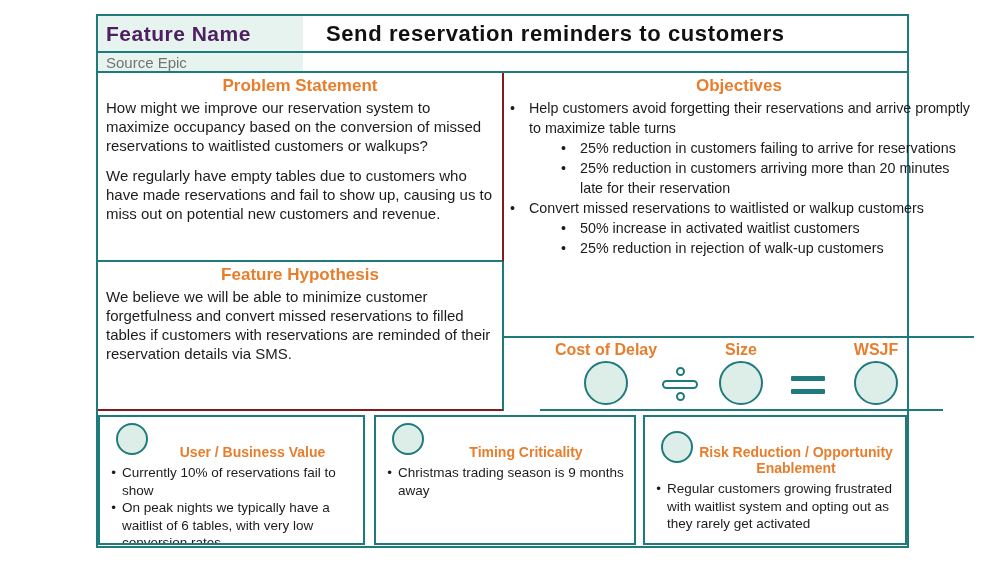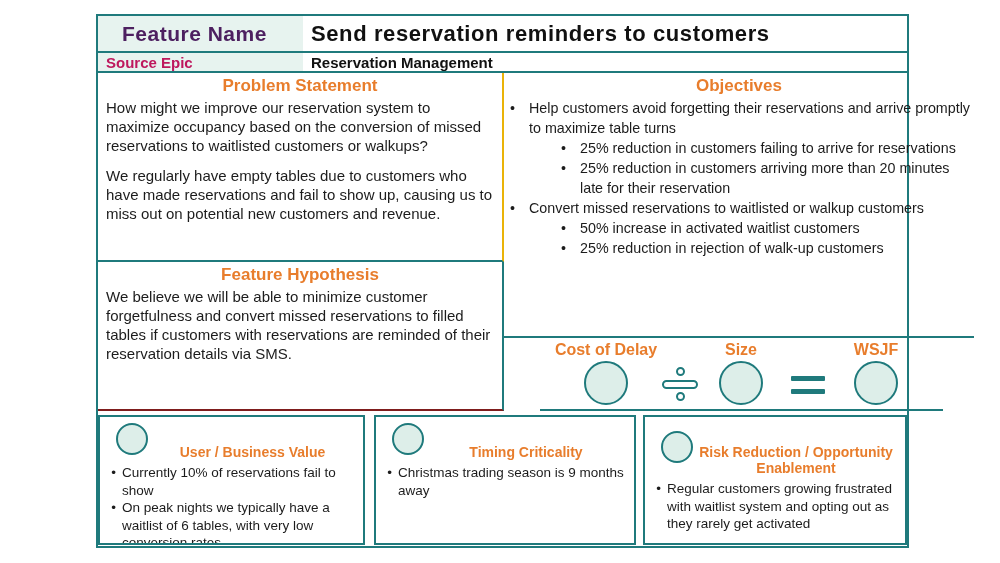--- a/index.html
+++ b/index.html
@@ -6,27 +6,27 @@
     font-family:"Liberation Sans",sans-serif;color:#1c1c1c;}
   *{box-sizing:border-box;}
   .canvas{position:absolute;left:96px;top:14px;width:813px;height:534px;
     border:2px solid #1f7a7c;background:#ffffff;}
   .canvas > div{position:absolute;}
 
   
   .row-feature{left:0;top:0;width:809px;height:37px;border-bottom:2px solid #1f7a7c;display:flex;align-items:center;}
   .row-epic{left:0;top:37px;width:809px;height:20px;border-bottom:2px solid #1f7a7c;display:flex;align-items:center;}
   .label-cell{width:205px;height:100%;background:#e7f3ef;display:flex;align-items:center;padding-left:8px;flex-shrink:0;}
-  .feature-label{font-size:21px;font-weight:bold;color:#4d2060;letter-spacing:.5px;margin-left:16px;}
-  .epic-label{font-size:15px;font-weight:bold;color:#be185d;}
-  .feature-value{font-size:22px;font-weight:bold;color:#111111;letter-spacing:.6px;padding-left:8px;white-space:nowrap;}
+  .feature-label{font-size:21px;font-weight:bold;color:#4d2060;letter-spacing:.5px;}
+  .epic-label{font-size:15px;font-weight:normal;color:#737373;}
+  .feature-value{font-size:22px;font-weight:bold;color:#111111;letter-spacing:.6px;padding-left:23px;white-space:nowrap;}
   .epic-value{font-size:15px;font-weight:bold;color:#111111;padding-left:8px;}
 
   
-  .box-problem{left:0;top:57px;width:406px;height:189px;border-right:2px solid #eab308;border-bottom:2px solid #1f7a7c;overflow:hidden;}
+  .box-problem{left:0;top:57px;width:406px;height:189px;border-right:2px solid #7f1d1d;border-bottom:2px solid #1f7a7c;overflow:hidden;}
   .box-hypothesis{left:0;top:246px;width:406px;height:149px;border-right:2px solid #1f7a7c;border-bottom:2px solid #7f1d1d;overflow:hidden;}
   .box-objectives{left:406px;top:57px;width:470px;height:265px;border-bottom:2px solid #1f7a7c;overflow:hidden;}
   .box-wsjf{left:406px;top:322px;width:403px;height:73px;border-bottom:2px solid #1f7a7c;}
 
   h2{margin:3px 4px 2px;text-align:center;font-size:17px;font-weight:bold;color:#e87d2c;}
   .body-text{font-size:15px;line-height:19px;margin:0;padding:0 8px;}
   .body-text + .body-text{margin-top:11px;}
 
   
   .obj-list{font-size:14.3px;line-height:20px;padding-right:2px;}
@@ -68,21 +68,20 @@
     <div class="label-cell">
       <span class="feature-label">Feature Name</span>
     </div>
     <div class="feature-value">Send reservation reminders to customers</div>
   </div>
 
   <div class="row-epic">
     <div class="label-cell">
       <span class="epic-label">Source Epic</span>
     </div>
-    <div class="epic-value">Reservation Management</div>
   </div>
 
   <div class="box-problem">
     <h2>Problem Statement</h2>
     <p class="body-text">How might we improve our reservation system to maximize occupancy based on the conversion of missed reservations to waitlisted customers or walkups?</p>
     <p class="body-text">We regularly have empty tables due to customers who have made reservations and fail to show up, causing us to miss out on potential new customers and revenue.</p>
   </div>
 
   <div class="box-hypothesis">
     <h2>Feature Hypothesis</h2>

